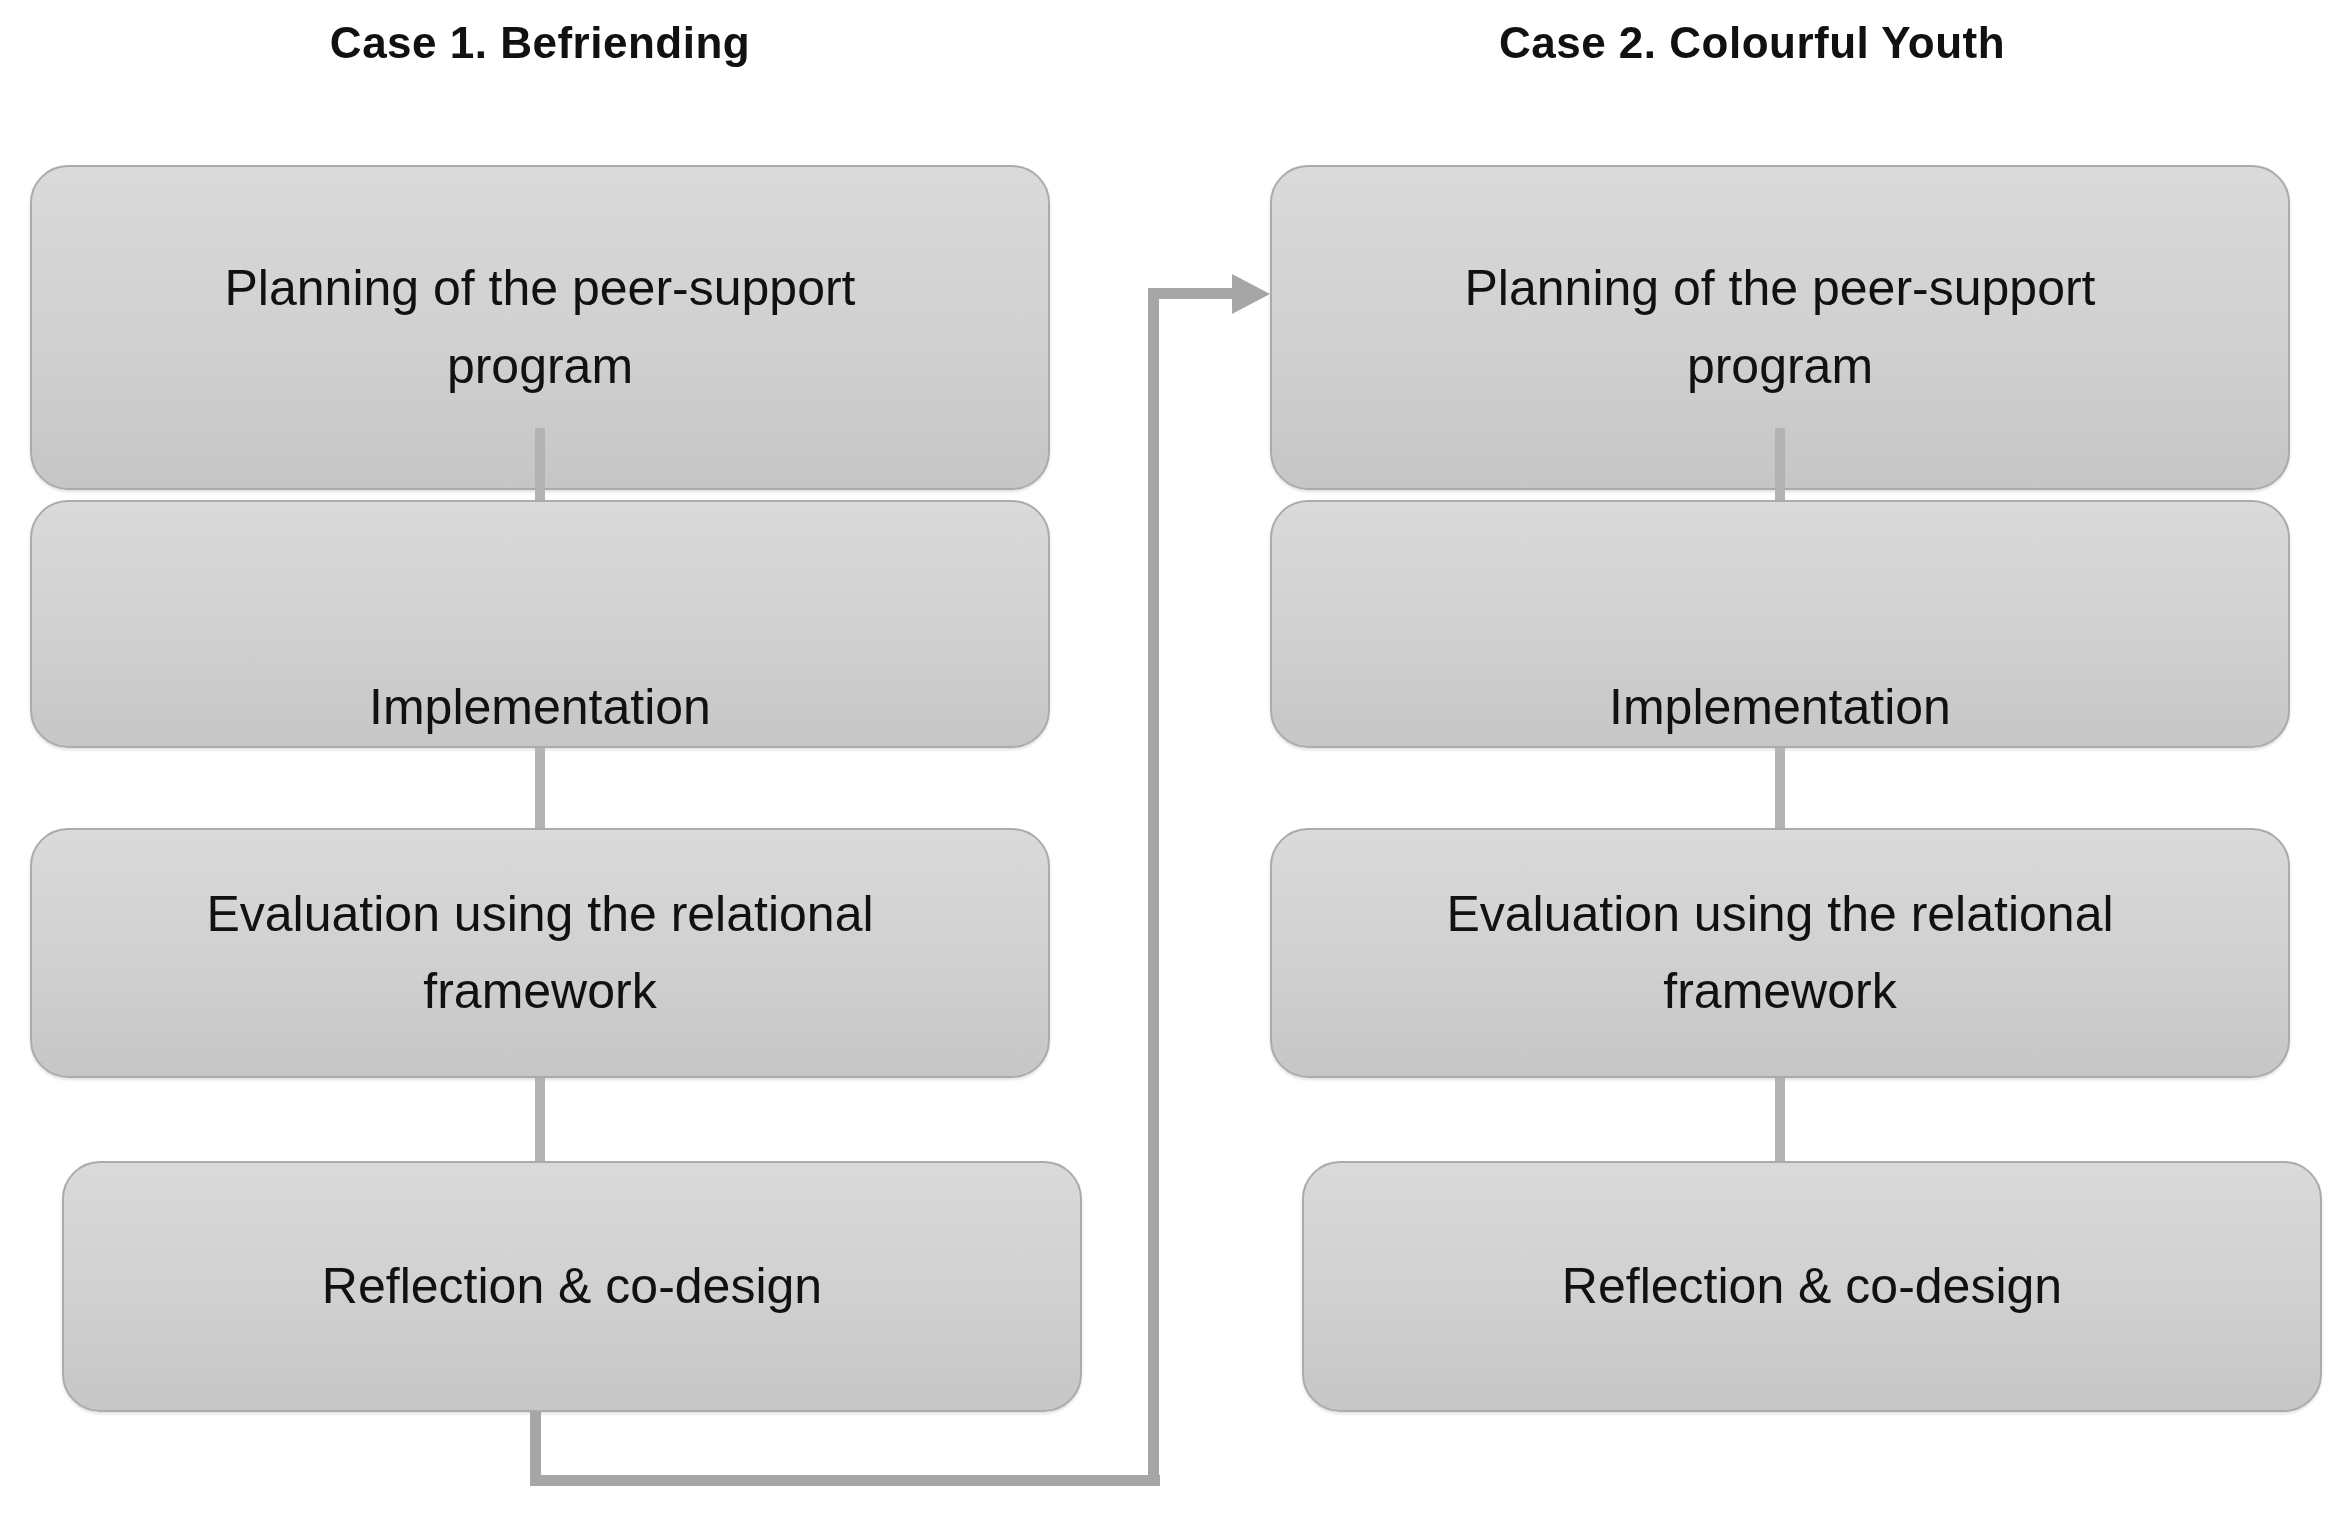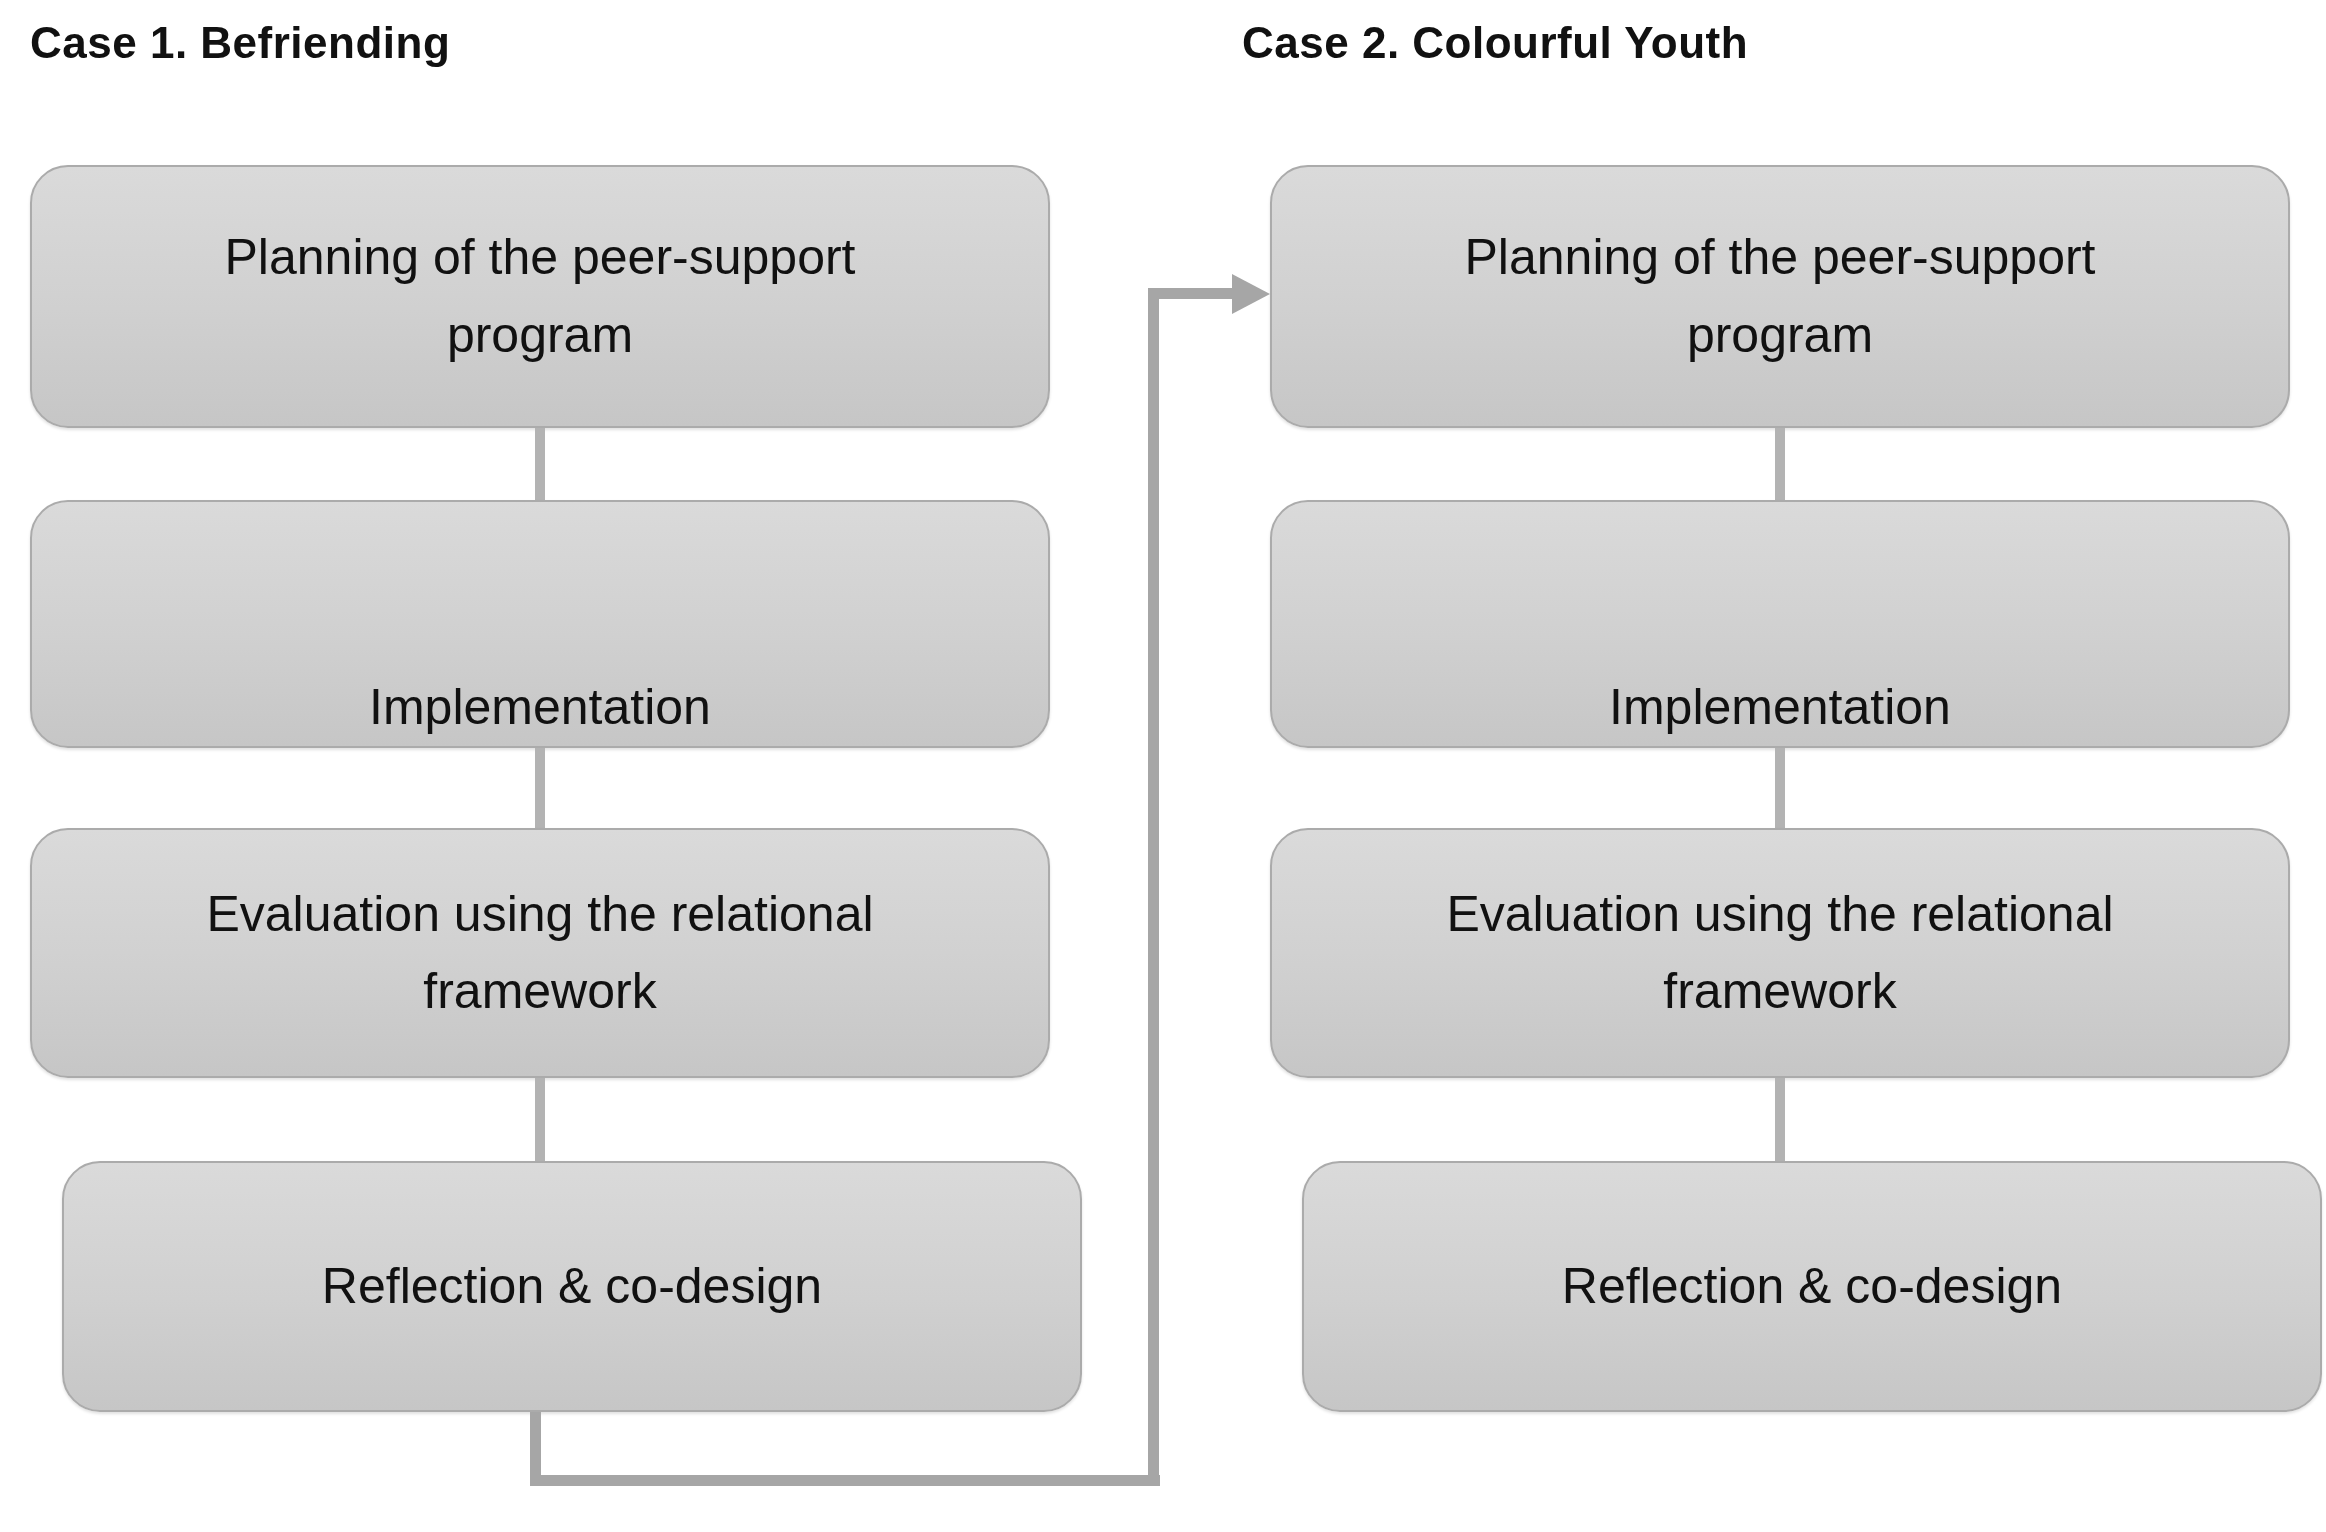--- a/index.html
+++ b/index.html
@@ -18,41 +18,42 @@
     width:2326px;
     height:1532px;
     background:var(--bg);
     font-family:"Liberation Sans", sans-serif;
     overflow:hidden;
   }
   .col-title{
     position:absolute;
     top:18px;
     width:1020px;
+    text-align:center;
     font-size:44px;
     font-weight:bold;
     color:var(--text);
     letter-spacing:0.5px;
   }
   .col-title.left{left:30px;}
   .col-title.right{left:1242px;}
   .step-box{
     position:absolute;
     width:1020px;
     border-radius:38px;
     border:2px solid var(--box-border);
     background:linear-gradient(180deg, var(--box-top) 0%, #d0d0d0 55%, var(--box-bottom) 100%);
     display:flex;
     align-items:center;
     justify-content:center;
     box-shadow:0 2px 3px rgba(0,0,0,0.12);
   }
   .step-box.c1{left:30px;}
   .step-box.c2{left:1270px;}
-  .r1{top:165px;height:263px;}
+  .r1{top:165px;height:325px;}
   .r2{top:500px;height:248px;align-items:flex-end;}
   .r3{top:828px;height:250px;}
   .r4{top:1161px;height:251px;margin-left:32px;}
   .step-label{
     font-size:50px;
     line-height:1.55;
     color:var(--text);
     text-align:center;
     white-space:pre-line;
     padding:0 40px;

